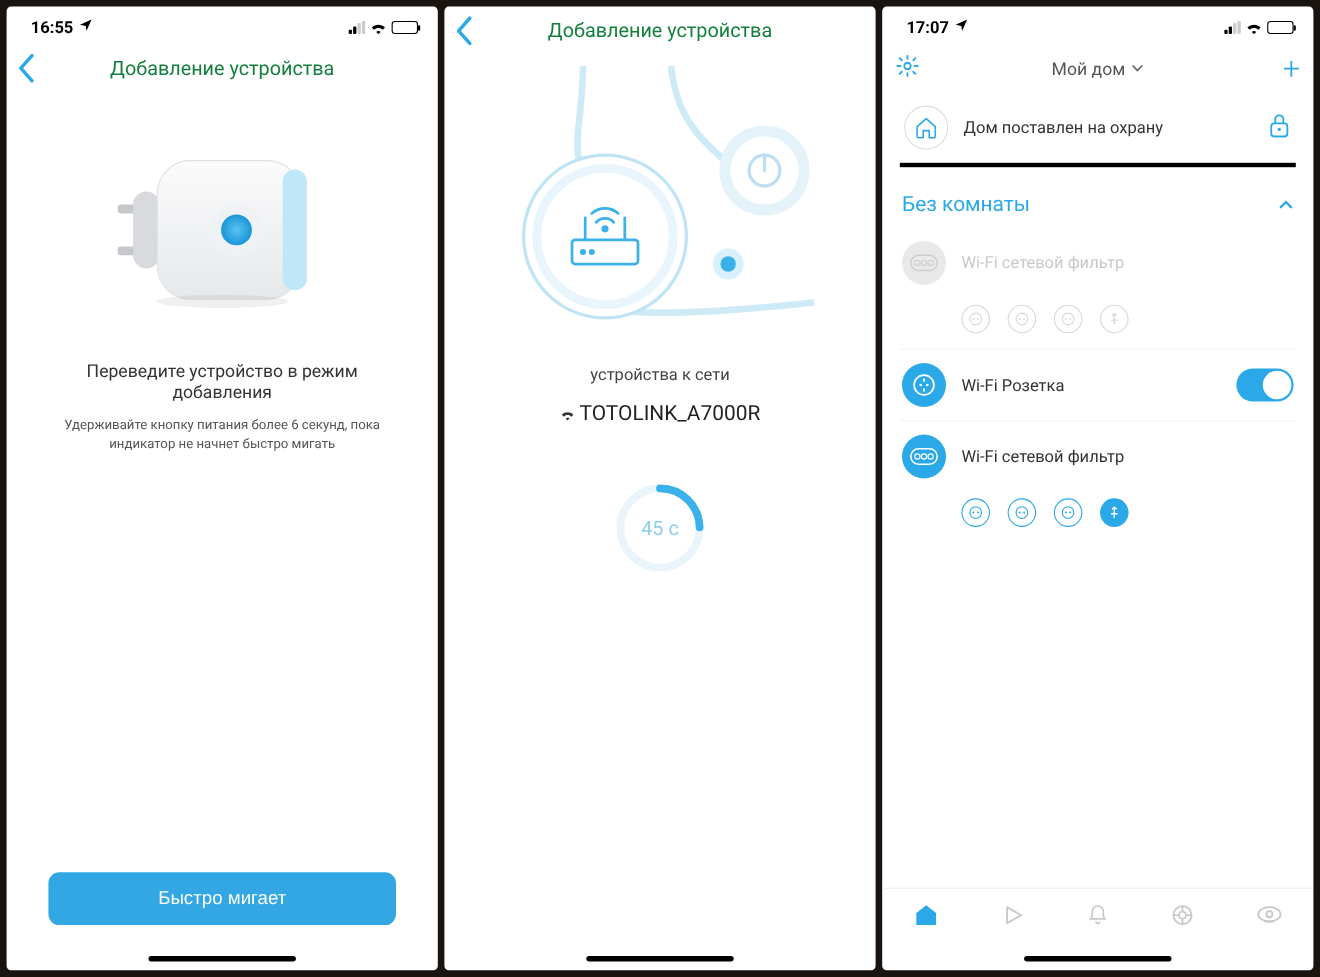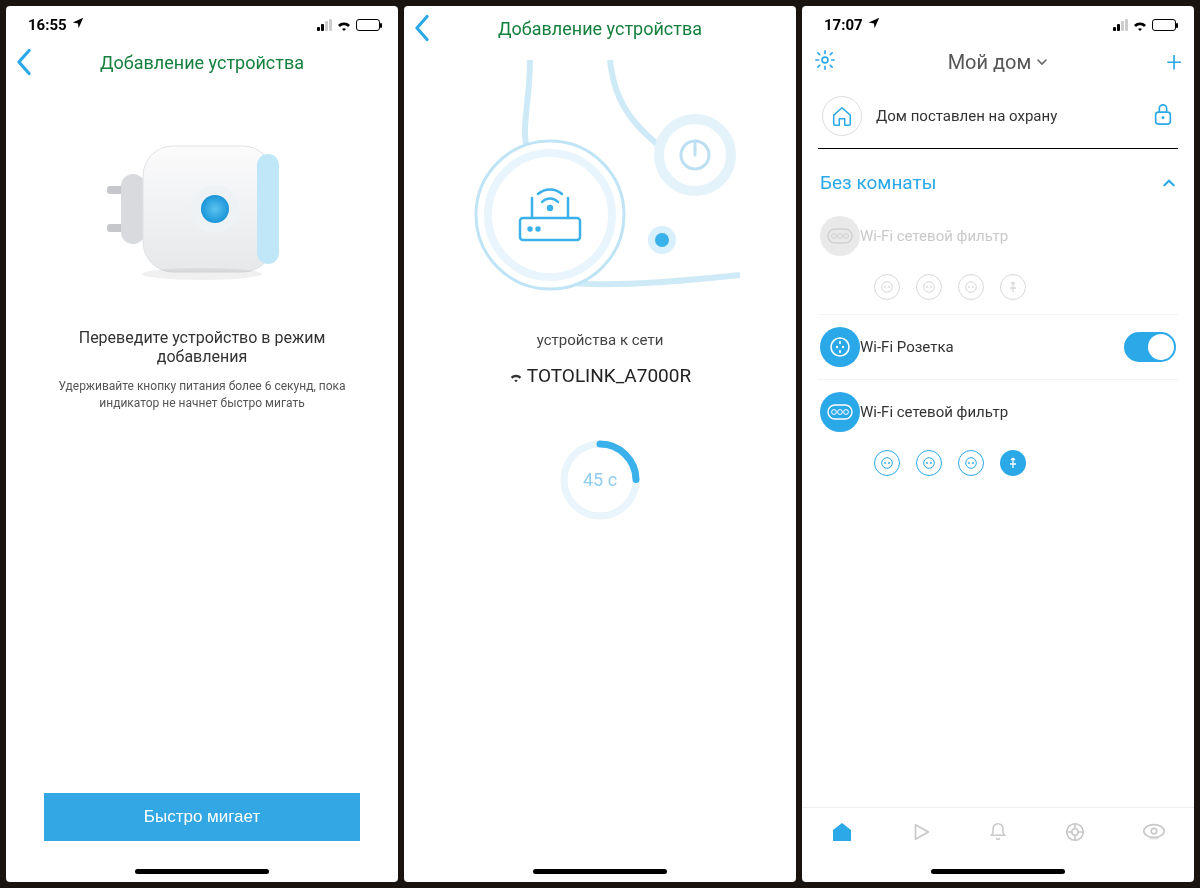--- a/index.html
+++ b/index.html
@@ -42,42 +42,42 @@
   .batt{ width:24px;height:12px;border:1px solid #000;border-radius:3px;position:relative;}
   .batt::after{content:"";position:absolute;right:-3px;top:3px;width:2px;height:5px;background:#000;border-radius:1px;}
   .batt .fill{background:#000;height:100%;width:55%;border-radius:1px;}
   .loc-icon{transform:rotate(0deg);}
   
   .nav-header{ display:flex; align-items:center; justify-content:center; position:relative; height:44px; padding:0 12px;}
   .nav-back{ position:absolute; left:10px; top:8px; color:#2aa8e8; }
   .nav-title{ font-size:18px; font-weight:400; color:#15803d;}
   .nav-gear{ position:absolute; left:12px; color:#2aa8e8;}
   .nav-plus{ position:absolute; right:12px; color:#2aa8e8; font-size:28px; font-weight:300;}
-  .nav-home-title{ display:flex; align-items:center; gap:5px; font-size:20px; color:#555;}
+  .nav-home-title{ display:flex; align-items:center; gap:5px; font-size:16px; color:#555;}
   
   .content{ flex:1; display:flex; flex-direction:column; padding:0 32px; }
   
   .plug-img{ margin:40px auto 30px auto; }
   .s1-heading{ text-align:center; font-size:16px; color:#333; margin-bottom:12px;}
   .s1-sub{ text-align:center; font-size:12px; color:#555; line-height:1.45;}
   .footer-note{ text-align:center; color:#bbb; font-size:13px; line-height:1.4; margin-bottom:14px;}
-  .primary-btn{ background:#32a7e4; color:#fff; border:none; border-radius:0; height:48px; font-size:17px; font-weight:400; margin:0 6px 22px 6px;}
+  .primary-btn{ background:#32a7e4; color:#fff; border:none; border-radius:10px; height:48px; font-size:17px; font-weight:400; margin:0 6px 22px 6px;}
   .home-indicator{ width:134px; height:5px; background:#000; border-radius:3px; margin:6px auto 8px auto;}
   
   .router-scene{ margin:10px auto 0 auto; height:260px; position:relative; width:320px;}
   .s2-text1{ text-align:center; font-size:15px; color:#444; line-height:1.45; margin-top:10px;}
   .s2-net{ text-align:center; font-size:19px; color:#222; margin-top:12px; font-weight:400;}
   .countdown{ margin:50px auto 0 auto; width:86px; height:86px; }
   
-  .house-row{ display:flex; align-items:center; gap:14px; padding:12px 4px 12px 4px; border-bottom:1px solid #000000;}
+  .house-row{ display:flex; align-items:center; gap:14px; padding:12px 4px 12px 4px; border-bottom:4px solid #000000;}
   .house-row .txt{ flex:1; font-size:15px; color:#333;}
   .house-circle{ width:40px;height:40px;border-radius:50%;border:1.5px solid #ddd;display:flex;align-items:center;justify-content:center;}
   .lock-icon{ color:#2aa8e8;}
   .section-hdr{ display:flex; justify-content:space-between; align-items:center; color:#2aa8e8; font-size:19px; padding:22px 2px 10px 2px;}
-  .dev-row{ display:flex; align-items:center; padding:12px 2px;}
+  .dev-row{ display:flex; align-items:center; gap:14px; padding:12px 2px;}
   .dev-row.dim{ color:#c9c9c9;}
   .dev-row.dim .dev-name{color:#c9c9c9;}
   .dev-icon{ width:40px;height:40px;border-radius:50%; display:flex;align-items:center;justify-content:center;flex-shrink:0;}
   .dev-icon.grey{ background:#e9e9e9;}
   .dev-icon.blue{ background:#2aa8e8;}
   .dev-name{ font-size:15px; color:#333;}
   .slots{ display:flex; gap:16px; padding:6px 0 14px 56px;}
   .slot{width:26px;height:26px;border-radius:50%;display:flex;align-items:center;justify-content:center;}
   .slot.off{border:1.5px solid #d8d8d8;}
   .slot.on{border:1.5px solid #2aa8e8;}

